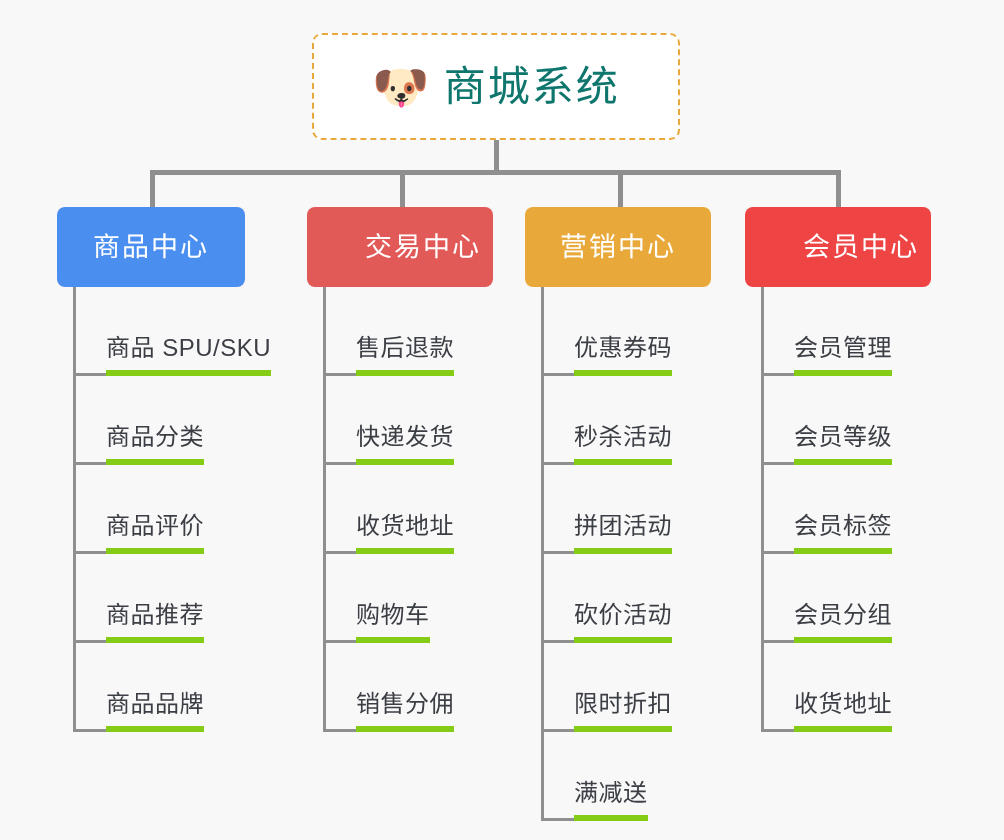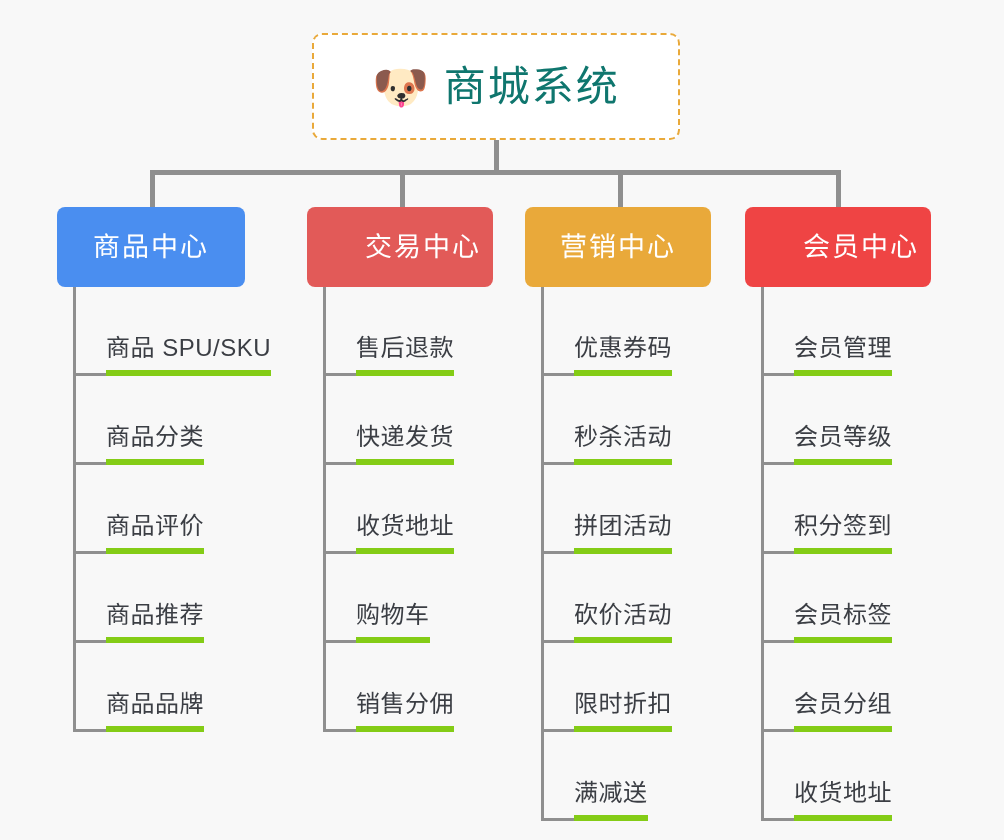--- a/index.html
+++ b/index.html
@@ -237,23 +237,20 @@
       <span>会员中心</span>
     </div>
     <div class="leaf-list">
       <div class="leaf-item">
         <span class="leaf-label">会员管理</span>
       </div>
       <div class="leaf-item">
         <span class="leaf-label">会员等级</span>
       </div>
       <div class="leaf-item">
-        <span class="leaf-label">积分签到</span>
-      </div>
-      <div class="leaf-item">
         <span class="leaf-label">会员标签</span>
       </div>
       <div class="leaf-item">
         <span class="leaf-label">会员分组</span>
       </div>
       <div class="leaf-item">
         <span class="leaf-label">收货地址</span>
       </div>
     </div>
   </div>

